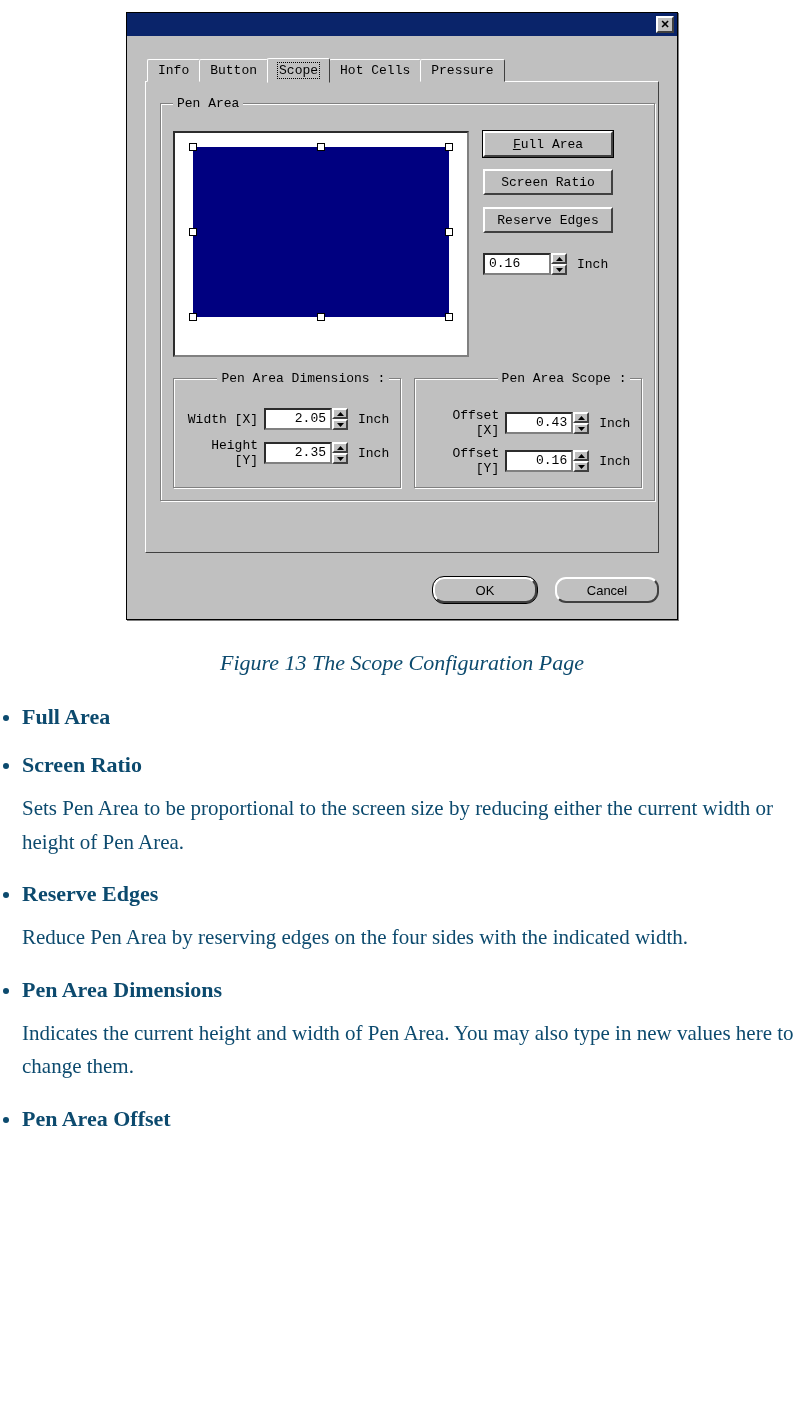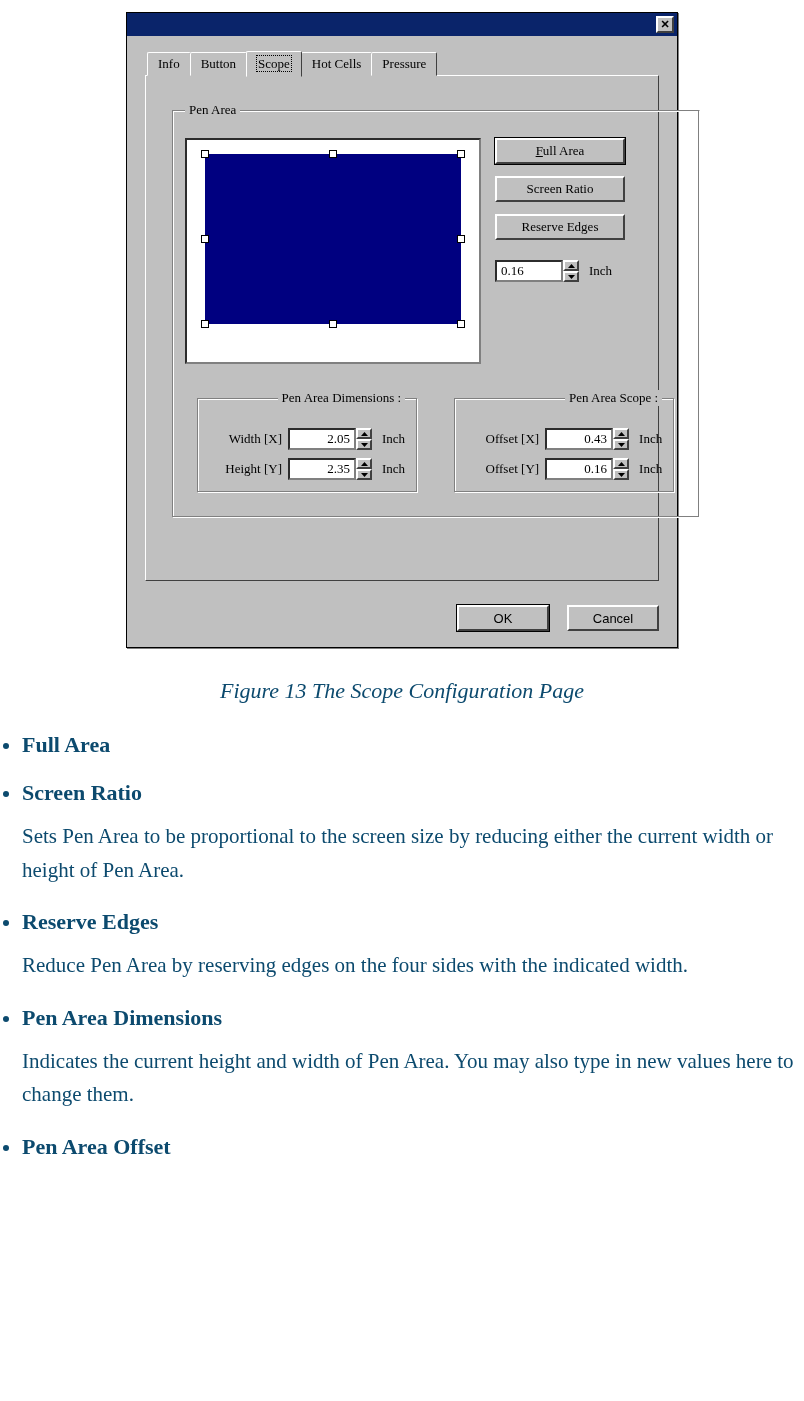--- a/index.html
+++ b/index.html
@@ -35,22 +35,22 @@
     font-family: "MS Sans Serif", Tahoma, sans-serif;
     font-size: 11px;
     font-weight: bold;
     line-height: 13px;
     text-align: center;
     box-sizing: border-box;
     cursor: default;
   }
 
   .dlg-body {
-    padding: 14px 18px 10px 18px;
-    font-family: Liberation Serif, serif;
+    padding: 21px 18px 10px 18px;
+    font-family: Liberation Mono, monospace;
     font-size: 13px;
     color: #000;
   }
 
   
   .tabstrip {
     display: flex;
     align-items: flex-end;
     padding-left: 2px;
     position: relative;
@@ -88,21 +88,21 @@
     z-index: 1;
   }
 
   
   fieldset {
     border: 1px solid #808080;
     border-right-color: #fff;
     border-bottom-color: #fff;
     box-shadow: inset -1px -1px 0 #808080, inset 1px 1px 0 #fff;
     padding: 14px 12px 12px 12px;
-    margin: 12px;
+    margin: 0;
   }
   fieldset > legend {
     padding: 0 4px;
     background: #c0c0c0;
     font-size: 13px;
   }
 
   .top-flex {
     display: flex;
     gap: 14px;
@@ -208,21 +208,21 @@
     margin-top: 14px;
   }
   .dims-row fieldset { flex: 1; text-align: right; }
 
   .bottom-btns {
     display: flex;
     justify-content: flex-end;
     gap: 18px;
     padding: 14px 18px 16px 0;
   }
-  .bottom-btns .win-btn { width: 92px; }
+  .bottom-btns .win-btn { width: 104px; border-radius: 11px; }
 
   
   .doc {
     padding: 0 0 24px 0;
     font-size: 20px;
     color: #0c4a6e;
   }
   .fig-cap {
     text-align: center;
     font-style: italic;

